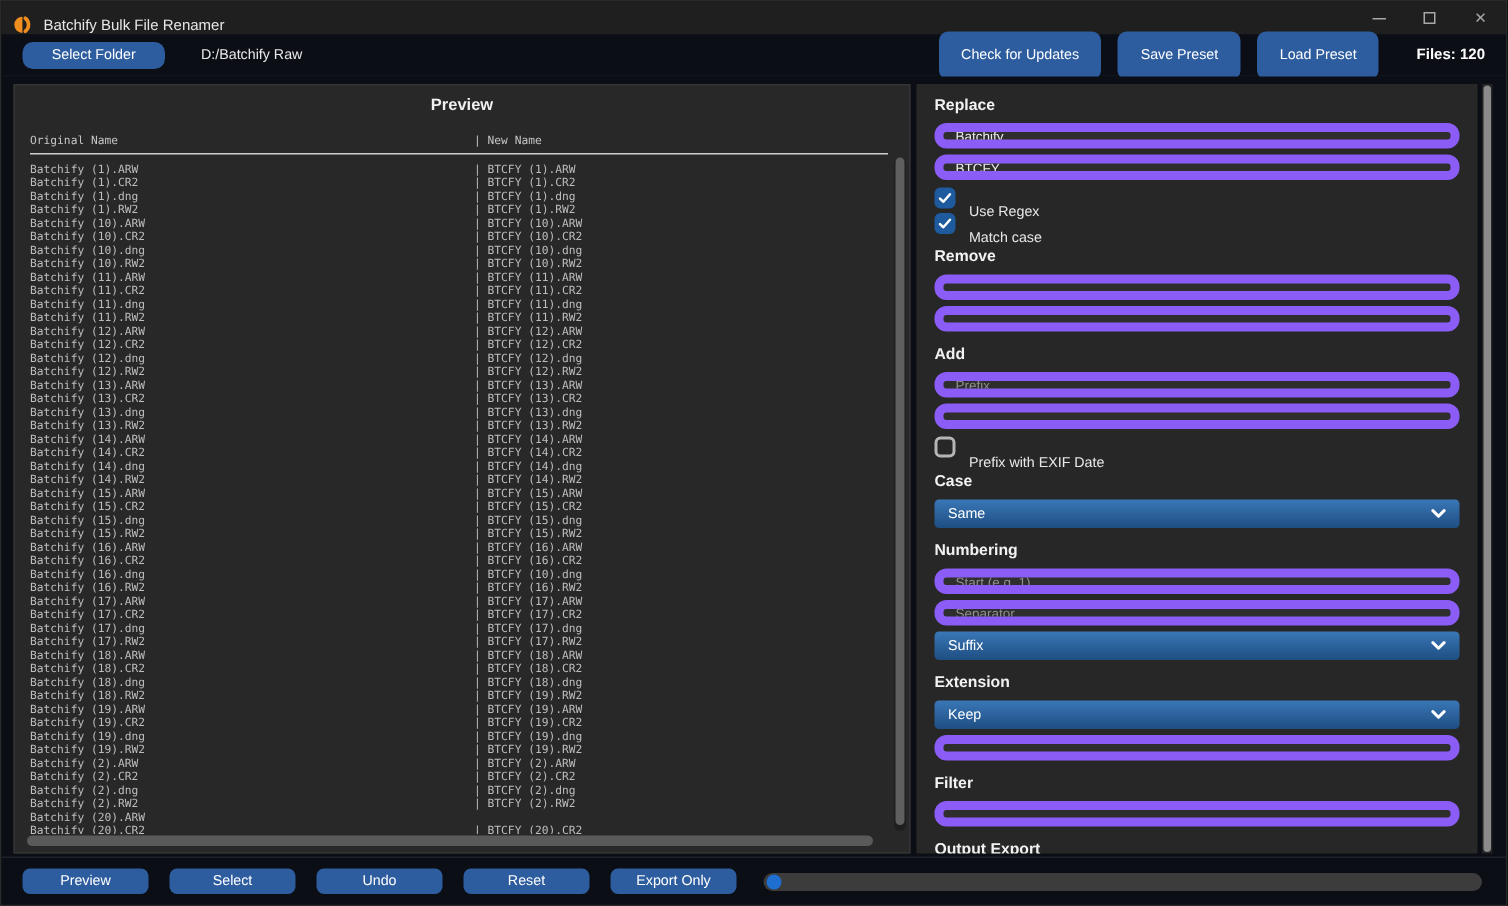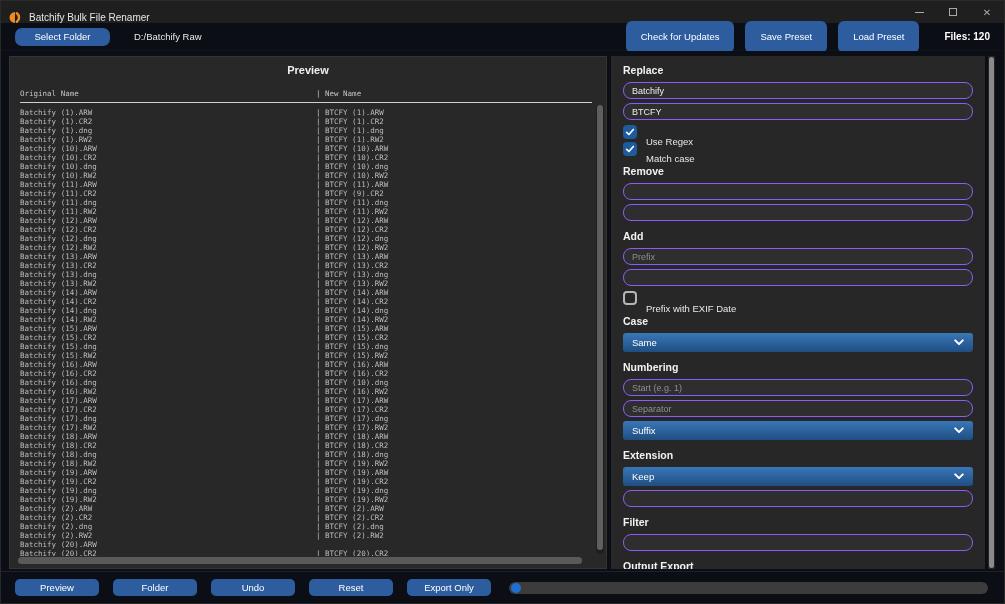--- a/index.html
+++ b/index.html
@@ -39,21 +39,21 @@
   .pv-vscroll-thumb { position:absolute; left:1px; right:1px; top:0; height:99%; background:#5f5f5f; border-radius:3px; }
   .pv-hscroll { position:absolute; left:8px; bottom:4px; width:564px; height:7px; background:#5a5a5a; border-radius:4px; }
 
   
   .right-panel { position:absolute; left:610px; top:5px; width:374px; bottom:2px; background:#272727; padding:4px 12px 0 12px; overflow:hidden; }
   .rp-vscroll { position:absolute; left:987px; top:5px; bottom:2px; width:7px; background:#242424; }
   .rp-vscroll-thumb { position:absolute; left:1px; right:1px; top:1px; bottom:1px; background:#8a8a8a; border-radius:3px; }
 
   .sec-label { color:#f2f2f2; font-weight:bold; font-size:10.5px; margin:9px 0 6px 0; }
   .sec-label.first { margin-top:4px; }
-  .tinput { width:100%; height:17px; background:#2e2e2e; border:1px solid #8b5cf6; border-radius:8px; color:#ececec; font-size:9px; padding:0 8px; margin-bottom:4px; font-family:inherit; outline:none; display:block; }
+  .tinput { width:100%; height:17px; background:#2e2e2e; border:6px solid #8b5cf6; border-radius:8px; color:#ececec; font-size:9px; padding:0 8px; margin-bottom:4px; font-family:inherit; outline:none; display:block; }
   .tinput::placeholder { color:#8f8f8f; }
 
   .checkbox-row { display:flex; align-items:center; gap:9px; margin:1px 0 2px 0; height:15px; }
   .checkbox-row.exif { margin:2px 0 4px 0; height:16px; }
   .cbx { width:14px; height:14px; border-radius:4px; flex:0 0 auto; display:flex; align-items:center; justify-content:center; }
   .cbx.checked { background:#1e5b9e; }
   .cbx.unchecked { background:#272727; border:2px solid #b5b5b5; }
   .cbx-label { color:#e8e8e8; font-size:9.5px;margin-top:20px; }
 
   .dropdown { width:100%; height:19px; background:linear-gradient(180deg,#3a77b7,#1e4e82); border-radius:3px; display:flex; align-items:center; justify-content:space-between; padding:0 9px; color:#fff; font-size:9.5px; margin-bottom:4px; }
@@ -141,21 +141,21 @@
             <div class="prow">
               <span>Batchify (10).RW2</span>
               <span>| BTCFY (10).RW2</span>
             </div>
             <div class="prow">
               <span>Batchify (11).ARW</span>
               <span>| BTCFY (11).ARW</span>
             </div>
             <div class="prow">
               <span>Batchify (11).CR2</span>
-              <span>| BTCFY (9).CR2</span>
+              <span>| BTCFY (11).CR2</span>
             </div>
             <div class="prow">
               <span>Batchify (11).dng</span>
               <span>| BTCFY (11).dng</span>
             </div>
             <div class="prow">
               <span>Batchify (11).RW2</span>
               <span>| BTCFY (11).RW2</span>
             </div>
             <div class="prow">
@@ -390,21 +390,21 @@
       <div class="sec-label">Output Export</div>
     </div>
 
     <div class="rp-vscroll">
       <div class="rp-vscroll-thumb"></div>
     </div>
   </div>
 
   <div class="footer">
     <button class="btn btn-footer">Preview</button>
-    <button class="btn btn-footer">Folder</button>
+    <button class="btn btn-footer">Select</button>
     <button class="btn btn-footer">Undo</button>
     <button class="btn btn-footer">Reset</button>
     <button class="btn btn-footer">Export Only</button>
     <div class="progress-track">
       <div class="progress-dot"></div>
     </div>
   </div>
 
 </div>
 

